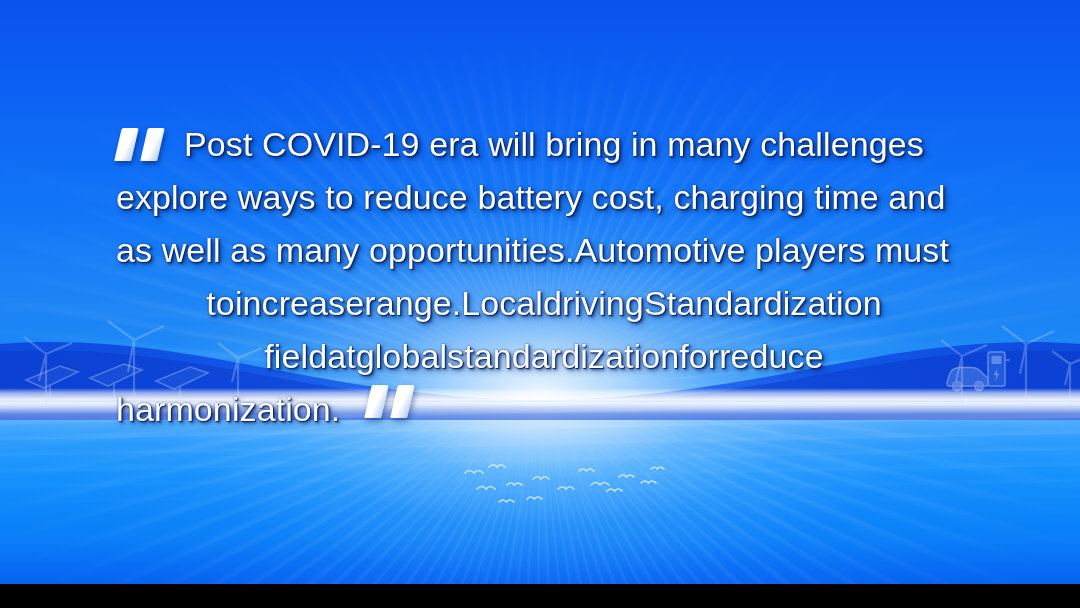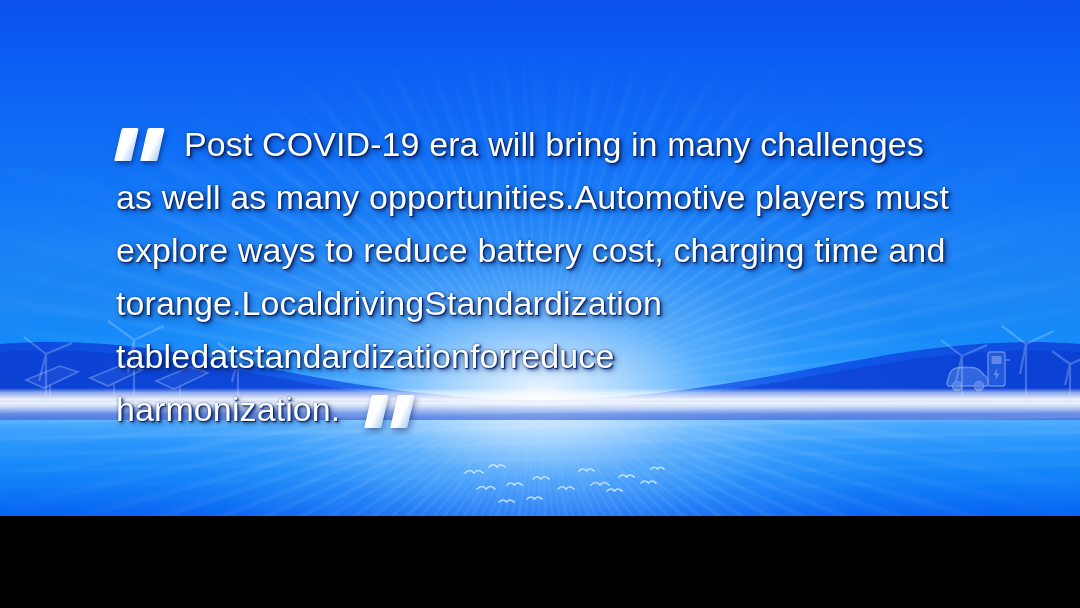--- a/index.html
+++ b/index.html
@@ -4,21 +4,21 @@
 <title>Quote Slide</title>
 <style>
   html, body {
     margin: 0;
     padding: 0;
     background: #000;
   }
   #slide {
     position: relative;
     width: 1080px;
-    height: 516px;
+    height: 584px;
     overflow: hidden;
     font-family: "Liberation Sans", sans-serif;
     background: #0a63ef;
   }
 
   
 
   
   .bg-base {
     position: absolute; inset: 0;
@@ -152,21 +152,21 @@
     letter-spacing: 0.1px;
     white-space: nowrap;
     text-shadow:
        0 0 2px rgba(6,40,120,0.75),
        1px 1px 0 rgba(4,34,110,0.85),
        2px 2px 3px rgba(3,28,96,0.70),
        3px 3px 6px rgba(2,22,80,0.45);
   }
   .quote-line.justify {
     display: flex;
-    justify-content: flex-start;
+    justify-content: center;
     white-space: normal;
   }
   .quote-line.justify > span { display: inline-block; }
 
   .mark {
     display: inline-block;
     position: relative;
     width: 56px;
     height: 34px;
     vertical-align: -4px;
@@ -189,21 +189,21 @@
     width: 56px;
     margin-left: 18px;
     margin-right: 0;
     vertical-align: -6px;
   }
   .mark.closing i {
     background: linear-gradient(105deg, #ffffff 0%, #ffffff 52%, #d2e4fa 78%, #aecbec 100%);
     box-shadow: 2px 3px 6px rgba(3,26,92,0.48);
   }
 
-  .lastline { display: flex; align-items: center; gap: 8px; }
+  .lastline { display: flex; align-items: flex-start; gap: 8px; }
 </style>
 </head>
 <body>
 
 <div id="slide">
 
   <div class="bg-base"></div>
   <div class="bg-rays-2"></div>
   <div class="bg-glow"></div>
   <div class="bg-rays"></div>
@@ -344,38 +344,40 @@
     </svg>
   </div>
 
   <div class="quote-block">
 
     <div class="quote-line">
       <span class="mark"><i></i><i></i></span><span>Post COVID-19 era will bring in many challenges</span>
     </div>
 
     <div class="quote-line">
+      <span>explore ways to reduce battery cost, charging time and</span>
+    </div>
+
+    <div class="quote-line">
       <span>as well as many opportunities.Automotive players must</span>
-    </div>
-
-    <div class="quote-line">
-      <span>explore ways to reduce battery cost, charging time and</span>
     </div>
 
     <div class="quote-line justify">
       <span>to</span>
+      <span>increase</span>
       <span>range.Local</span>
       <span>driving</span>
       <span>Standardization</span>
     </div>
 
 
     <div class="quote-line justify">
-      <span>tabled</span>
+      <span>field</span>
       <span>at</span>
+      <span>global</span>
       <span>standardization</span>
       <span>for</span>
       <span>reduce</span>
     </div>
 
     <div class="quote-line lastline">
       <span>harmonization.</span>
         <span class="mark closing">
           <i></i>
           <i></i>

